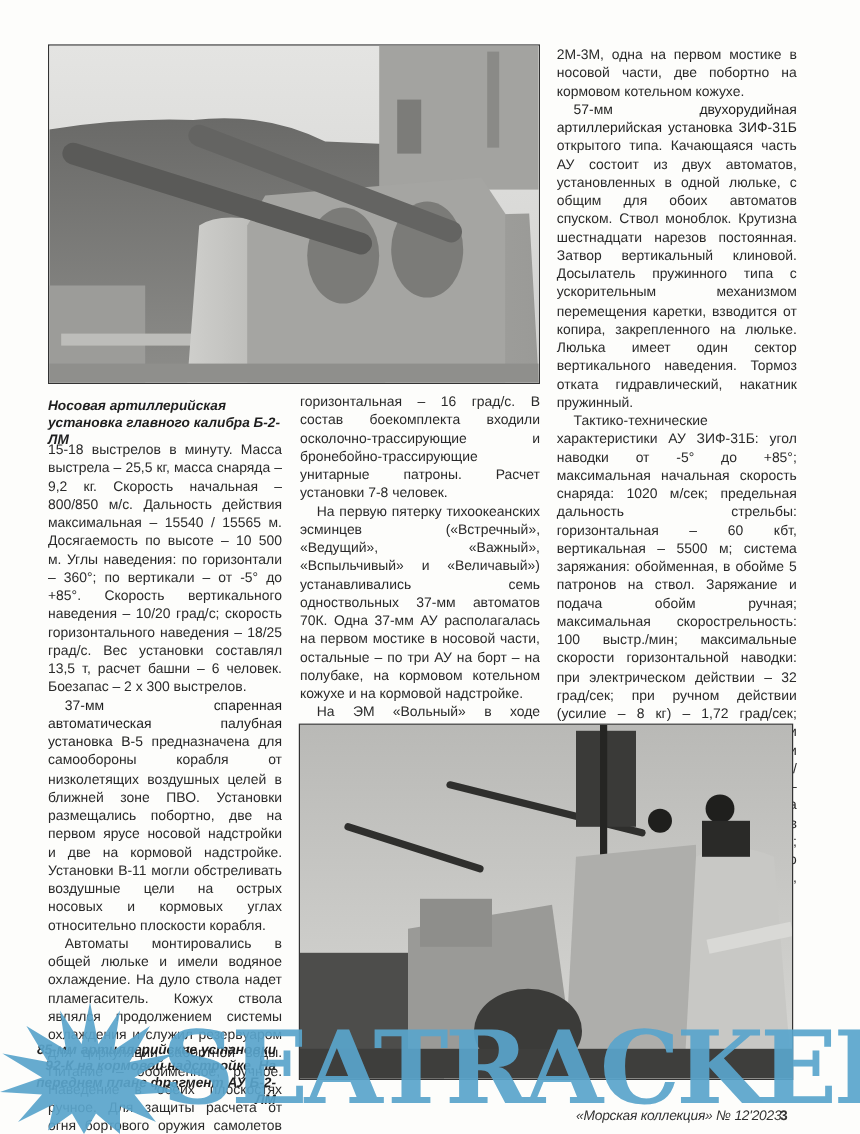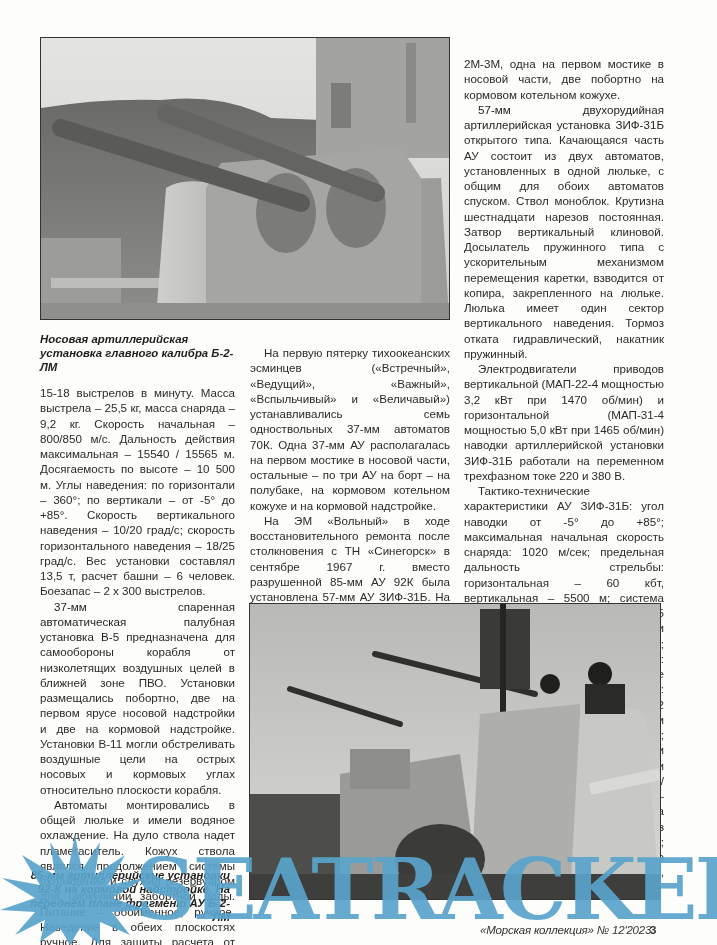--- a/index.html
+++ b/index.html
@@ -8,21 +8,20 @@
     background: #fdfdfb;
     font-family: "Liberation Sans", sans-serif;
     color: #2a2a2a;
   }
   .col {
     position: absolute;
     font-size: 11.6px;
     line-height: 15.25px;
     text-align: justify;
     hyphens: manual;
-    margin-top: 18px;
   }
   .col p { margin: 0; text-indent: 14px; }
   .col p.noindent { text-indent: 0; }
   .col b { font-weight: normal; color: #1e1e1e; }
   .caption {
     position: absolute;
     font-size: 11.4px; line-height: 14px;
     font-weight: bold; font-style: italic;
     color: #1e1e1e;
   }
@@ -100,28 +99,28 @@
 
 <div class="caption" id="cap-top">Носовая артиллерийская установка главного калибра Б-2-ЛМ</div>
 
 <div class="col" id="col-left">
   <p class="noindent">15-18 выстрелов в минуту. Масса выстрела – 25,5 кг, масса снаряда – 9,2 кг. Скорость начальная – 800/850 м/с. Дальность действия максимальная – 15540 / 15565 м. Досягаемость по высоте – 10 500 м. Углы наведения: по горизонтали – 360°; по вертикали – от -5° до +85°. Скорость вертикального наведения – 10/20 град/с; скорость горизонтального наведения – 18/25 град/с. Вес установки составлял 13,5 т, расчет башни – 6 человек. Боезапас – 2 х 300 выстрелов.</p>
   <p><b>37-мм спаренная автоматическая палубная установка В-5</b><span> предназначена для самообороны корабля от низколетящих воздушных целей в ближней зоне ПВО. Установки размещались побортно, две на первом ярусе носовой надстройки и две на кормовой надстройке. Установки В-11 могли обстреливать воздушные цели на острых носовых и кормовых углах относительно плоскости корабля.</span></p>
   <p>Автоматы монтировались в общей люльке и имели водяное охлаждение. На дуло ствола надет пламегаситель. Кожух ствола являлся продолжением системы охлаждения и служил резервуаром для циркуляции забортной воды. Питание – обойменное, ручное. Наведение в обеих плоскостях ручное. Для защиты расчета от огня бортового оружия самолетов АУ снабдили 10-мм щитом, охватывающим орудийную платформу. Максимальная дальность стрельбы по горизонту составляла 8400 м, по воздушным целям – 4000 м. Скорострельность 160-180 выстрелов/мин. Углы наведения: вертикального от -15 до +90°, горизонтального 360°. Скорость наведения: вертикальная – 12 град/с,</p>
 </div>
 
 <div class="col" id="col-mid">
+  <p class="noindent">горизонтальная – 16 град/с. В состав боекомплекта входили осколочно-трассирующие и бронебойно-трассирующие унитарные патроны. Расчет установки 7-8 человек.</p>
   <p>На первую пятерку тихоокеанских эсминцев («Встречный», «Ведущий», «Важный», «Вспыльчивый» и «Величавый») устанавливались семь одноствольных 37-мм автоматов 70К. Одна 37-мм АУ располагалась на первом мостике в носовой части, остальные – по три АУ на борт – на полубаке, на кормовом котельном кожухе и на кормовой надстройке.</p>
   <p>На ЭМ «Вольный» в ходе восстановительного ремонта после столкновения с ТН «Синегорск» в сентябре 1967 г. вместо разрушенной 85-мм АУ 92К была установлена 57-мм АУ ЗИФ-31Б. На этом же корабле дополнительно были установлены три 25-мм спаренных АУ</p>
 </div>
 
 <div class="col" id="col-right">
   <p class="noindent">2М-3М, одна на первом мостике в носовой части, две побортно на кормовом котельном кожухе.</p>
   <p><b>57-мм двухорудийная артиллерийская установка ЗИФ-31Б</b><span> открытого типа. Качающаяся часть АУ состоит из двух автоматов, установленных в одной люльке, с общим для обоих автоматов спуском. Ствол моноблок. Крутизна шестнадцати нарезов постоянная. Затвор вертикальный клиновой. Досылатель пружинного типа с ускорительным механизмом перемещения каретки, взводится от копира, закрепленного на люльке. Люлька имеет один сектор вертикального наведения. Тормоз отката гидравлический, накатник пружинный.</span></p>
-  <p>Электродвигатели приводов вертикальной (МАП-22-4 мощностью 3,2 кВт при 1470 об/мин) и горизонтальной (МАП-31-4 мощностью 5,0 кВт при 1465 об/мин) наводки артиллерийской установки ЗИФ-31Б работали на переменном трехфазном токе 220 и 380 В.</p>
   <p>Тактико-технические характеристики АУ ЗИФ-31Б: угол наводки от -5° до +85°; максимальная начальная скорость снаряда: 1020 м/сек; предельная дальность стрельбы: горизонтальная – 60 кбт, вертикальная – 5500 м; система заряжания: обойменная, в обойме 5 патронов на ствол. Заряжание и подача обойм ручная; максимальная скорострельность: 100 выстр./мин; максимальные скорости горизонтальной наводки: при электрическом действии – 32 град/сек; при ручном действии (усилие – 8 кг) – 1,72 град/сек; максимальные скорости вертикальной наводки: при электрическом действии – 28 град/сек; при ручном действии (усилие – 8 кг) – 1,72 град/сек; система охлаждения: забортная вода через канал ствола в течение 1-1,5 мин; вес установки: 11 450 кг; количество л/с на установку: комендоров – 5, приписных – 5.</p>
 </div>
 
 <div class="photo" id="photo-bottom">
   <svg viewBox="0 0 410 295" preserveAspectRatio="none">
     <defs>
       <linearGradient id="sky2" x1="0" y1="0" x2="0" y2="1">
         <stop offset="0" stop-color="#b9b9b6"></stop>
           <stop offset="1" stop-color="#d8d8d5"></stop>
       </linearGradient>

